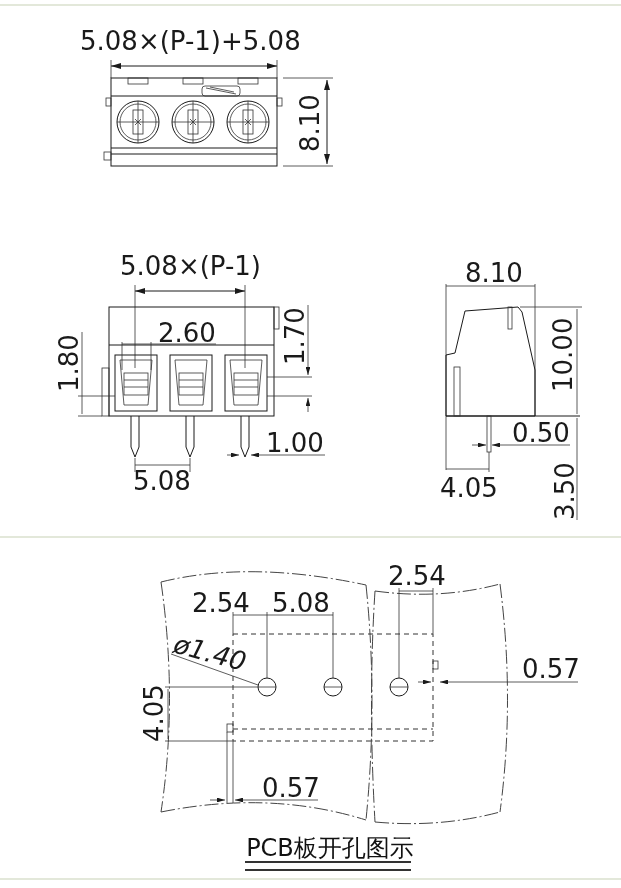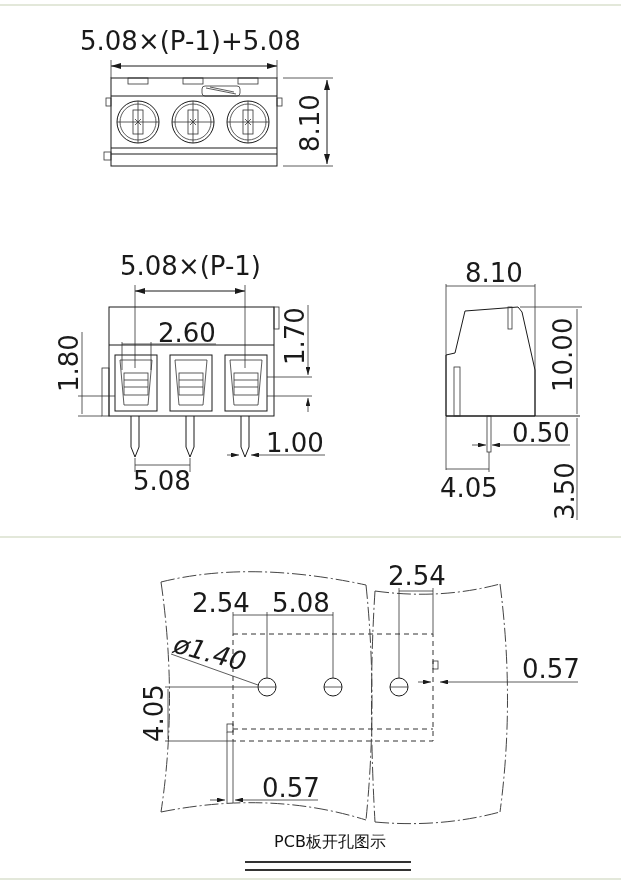--- a/index.html
+++ b/index.html
@@ -4,21 +4,21 @@
 <style>
   html,body{margin:0;padding:0;background:#ffffff;}
   body{width:621px;height:888px;position:relative;overflow:hidden;font-family:"DejaVu Sans","Liberation Sans",sans-serif;}
   .sep{position:absolute;left:0;width:621px;height:2px;background:#e3e8da;}
   svg{position:absolute;left:0;top:0;}
   .dim{font-family:"DejaVu Sans","Liberation Sans",sans-serif;fill:#1a1a1a;}
   .ln{stroke:#1a1a1a;stroke-width:1;fill:none;}
   .thin{stroke:#333;stroke-width:0.8;fill:none;}
   .dash{stroke:#333;stroke-width:1;fill:none;stroke-dasharray:5,4;}
   .dashdot{stroke:#444;stroke-width:1;fill:none;stroke-dasharray:14,3,2,3;}
-  .caption{position:absolute;left:245px;top:832px;width:170px;text-align:center;font-size:16px;color:#111;font-family:"DejaVu Sans","Liberation Sans",sans-serif;}
+  .caption{position:absolute;left:245px;top:832px;width:170px;text-align:center;font-size:24px;color:#111;font-family:"DejaVu Sans","Liberation Sans",sans-serif;}
   .cap-line{position:absolute;left:245px;width:166px;height:1.5px;background:#333;}
 </style>
 </head>
 <body>
 
 <div class="sep" style="top:4px;"></div>
 <div class="sep" style="top:536px;"></div>
 <div class="sep" style="top:878px;"></div>
 
 <svg width="621" height="888" viewBox="0 0 621 888">

